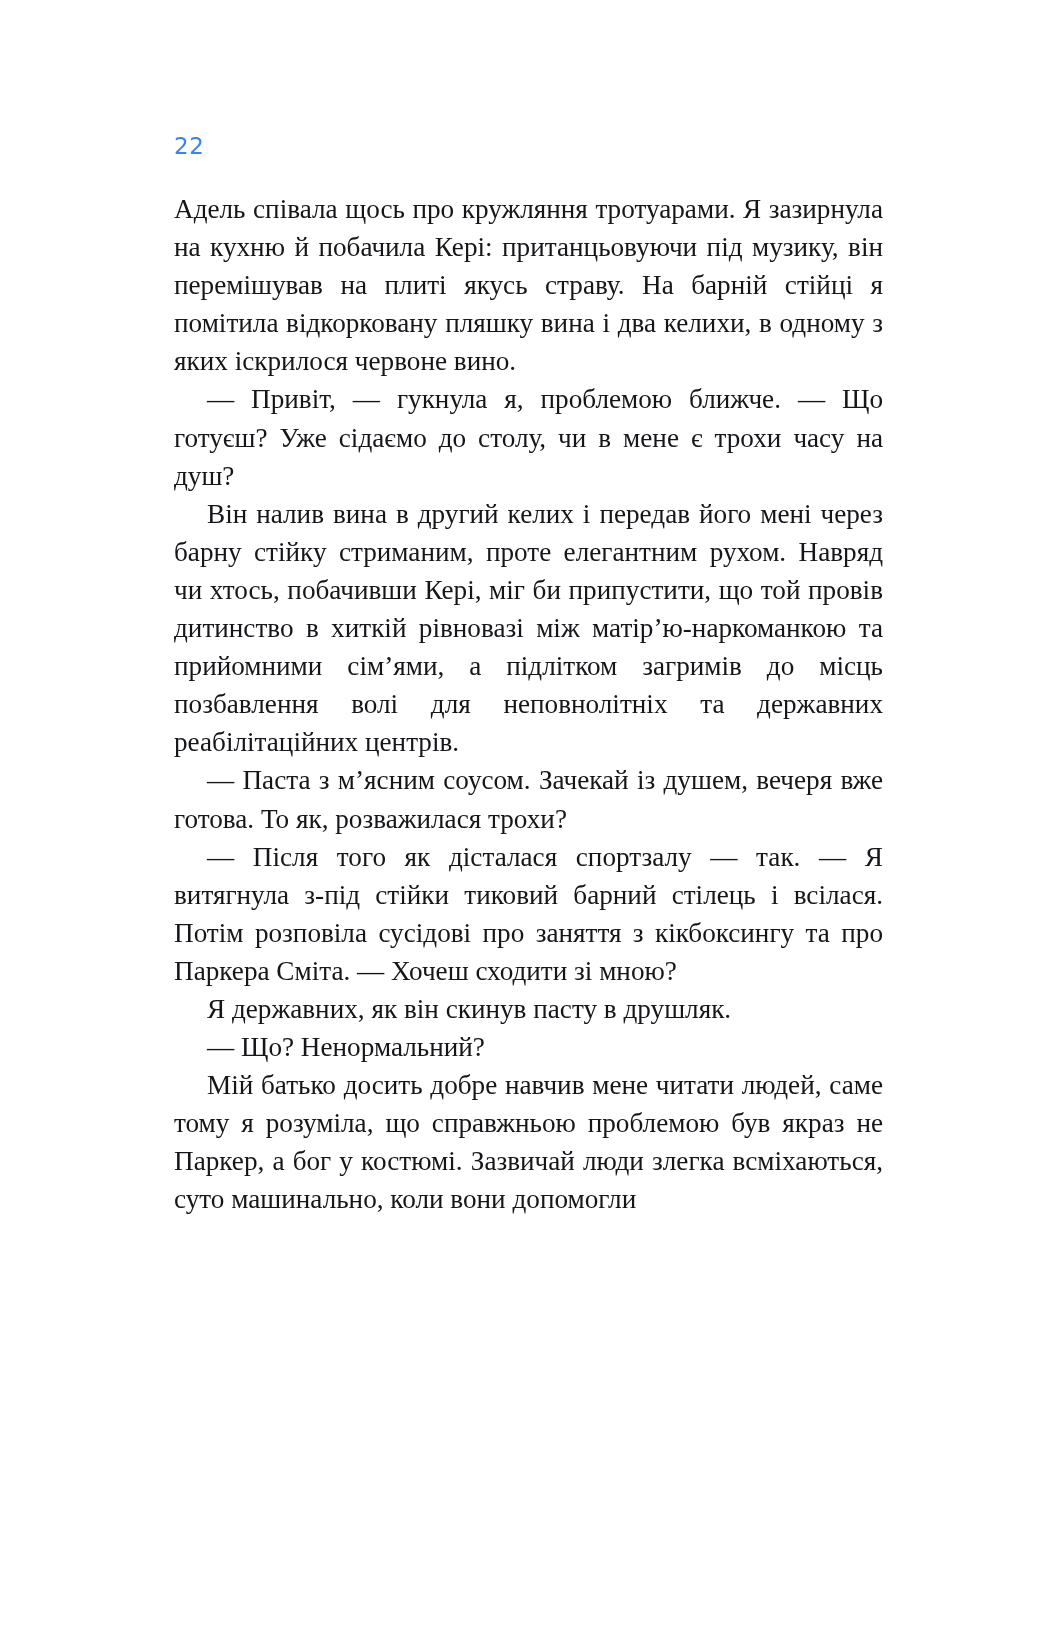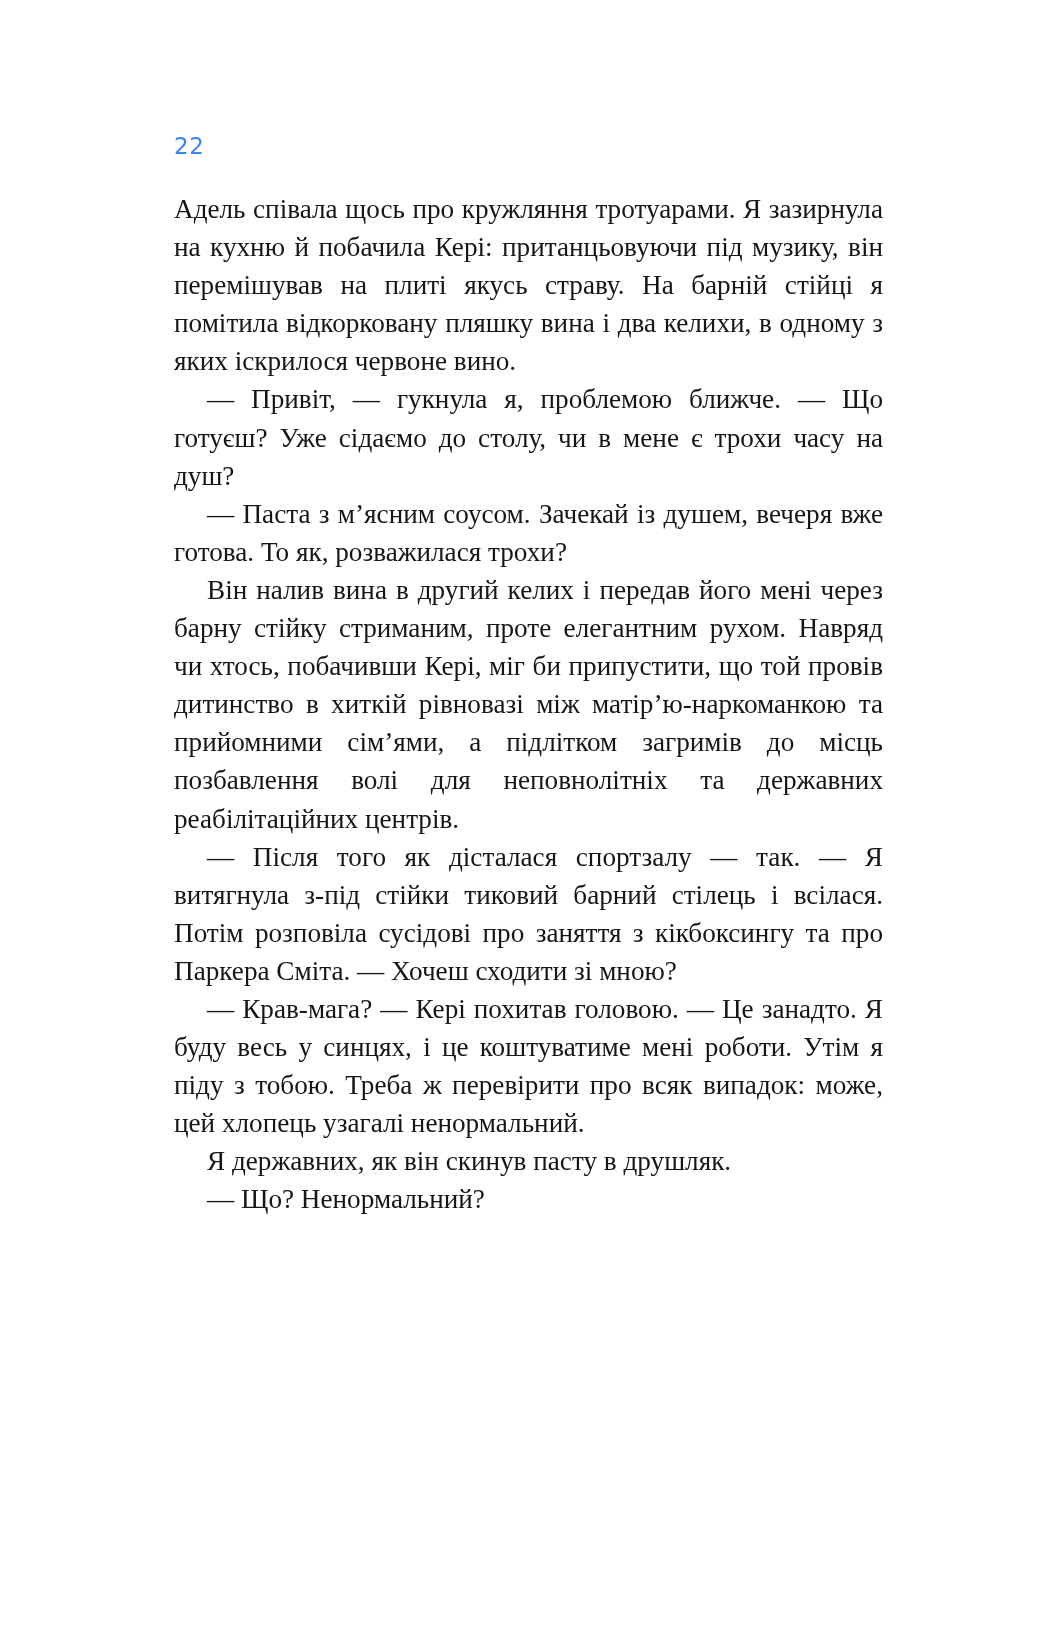--- a/index.html
+++ b/index.html
@@ -66,21 +66,21 @@
 </head>
 <body>
 
 <div id="page">
 
   <div id="folio">22</div>
 
   <div id="textblock">
     <p class="para">Адель співала щось про кружляння тротуарами. Я зазирнула на кухню й побачила Кері: пританцьовуючи під музику, він перемішував на плиті якусь страву. На барній стійці я помітила відкорковану пляшку вина і два келихи, в одному з яких іскрилося червоне вино.</p>
     <p class="para indent">— Привіт, — гукнула я, проблемою ближче. — Що готуєш? Уже сідаємо до столу, чи в мене є трохи часу на душ?</p>
+    <p class="para indent">Він налив вина в другий келих і передав його мені через барну стійку стриманим, проте елегантним рухом. Навряд чи хтось, побачивши Кері, міг би припустити, що той провів дитинство в хиткій рівновазі між матір’ю-наркоманкою та прийомними сім’ями, а підлітком загримів до місць позбавлення волі для неповнолітніх та державних реабілітаційних центрів.</p>
     <p class="para indent">— Паста з м’ясним соусом. Зачекай із душем, вечеря вже готова. То як, розважилася трохи?</p>
-    <p class="para indent">Він налив вина в другий келих і передав його мені через барну стійку стриманим, проте елегантним рухом. Навряд чи хтось, побачивши Кері, міг би припустити, що той провів дитинство в хиткій рівновазі між матір’ю-наркоманкою та прийомними сім’ями, а підлітком загримів до місць позбавлення волі для неповнолітніх та державних реабілітаційних центрів.</p>
     <p class="para indent">— Після того як дісталася спортзалу — так. — Я витягнула з-під стійки тиковий барний стілець і всілася. Потім розповіла сусідові про заняття з кікбоксингу та про Паркера Сміта. — Хочеш сходити зі мною?</p>
-    <p class="para indent">— Крав-мага? — Кері похитав головою. — Це занадто. Я буду весь у синцях, і це коштуватиме мені роботи. Утім я піду з тобою. Треба ж перевірити про всяк випадок: може, цей хлопець узагалі ненормальний.</p>
     <p class="para indent">Я державних, як він скинув пасту в друшляк.</p>
     <p class="para indent">— Що? Ненормальний?</p>
+    <p class="para indent">Мій батько досить добре навчив мене читати людей, саме тому я розуміла, що справжньою проблемою був якраз не Паркер, а бог у костюмі. Зазвичай люди злегка всміхаються, суто машинально, коли вони допомогли</p>
   </div>
 
 </div>
 
 </body></html>

